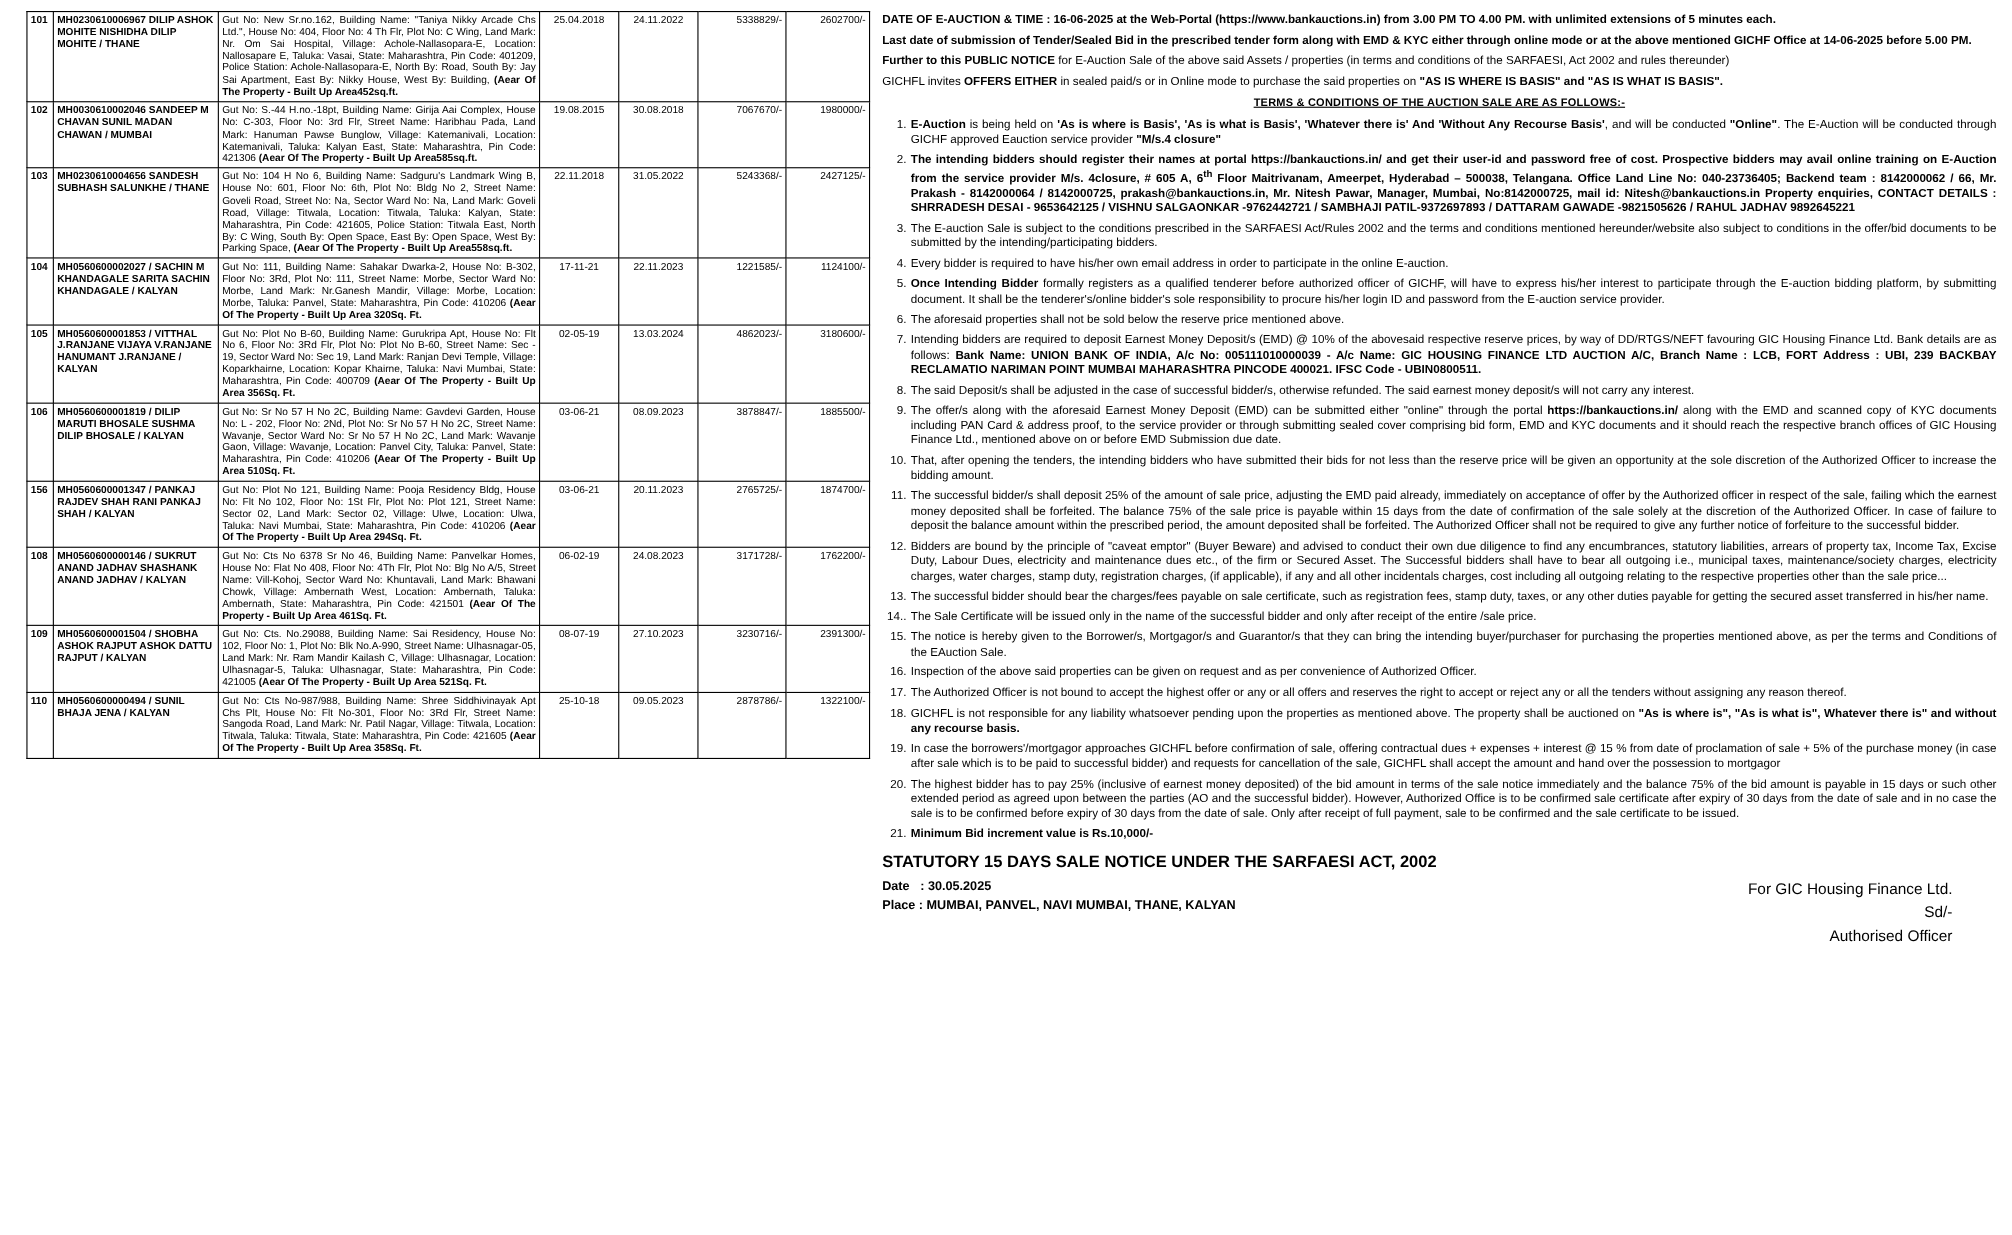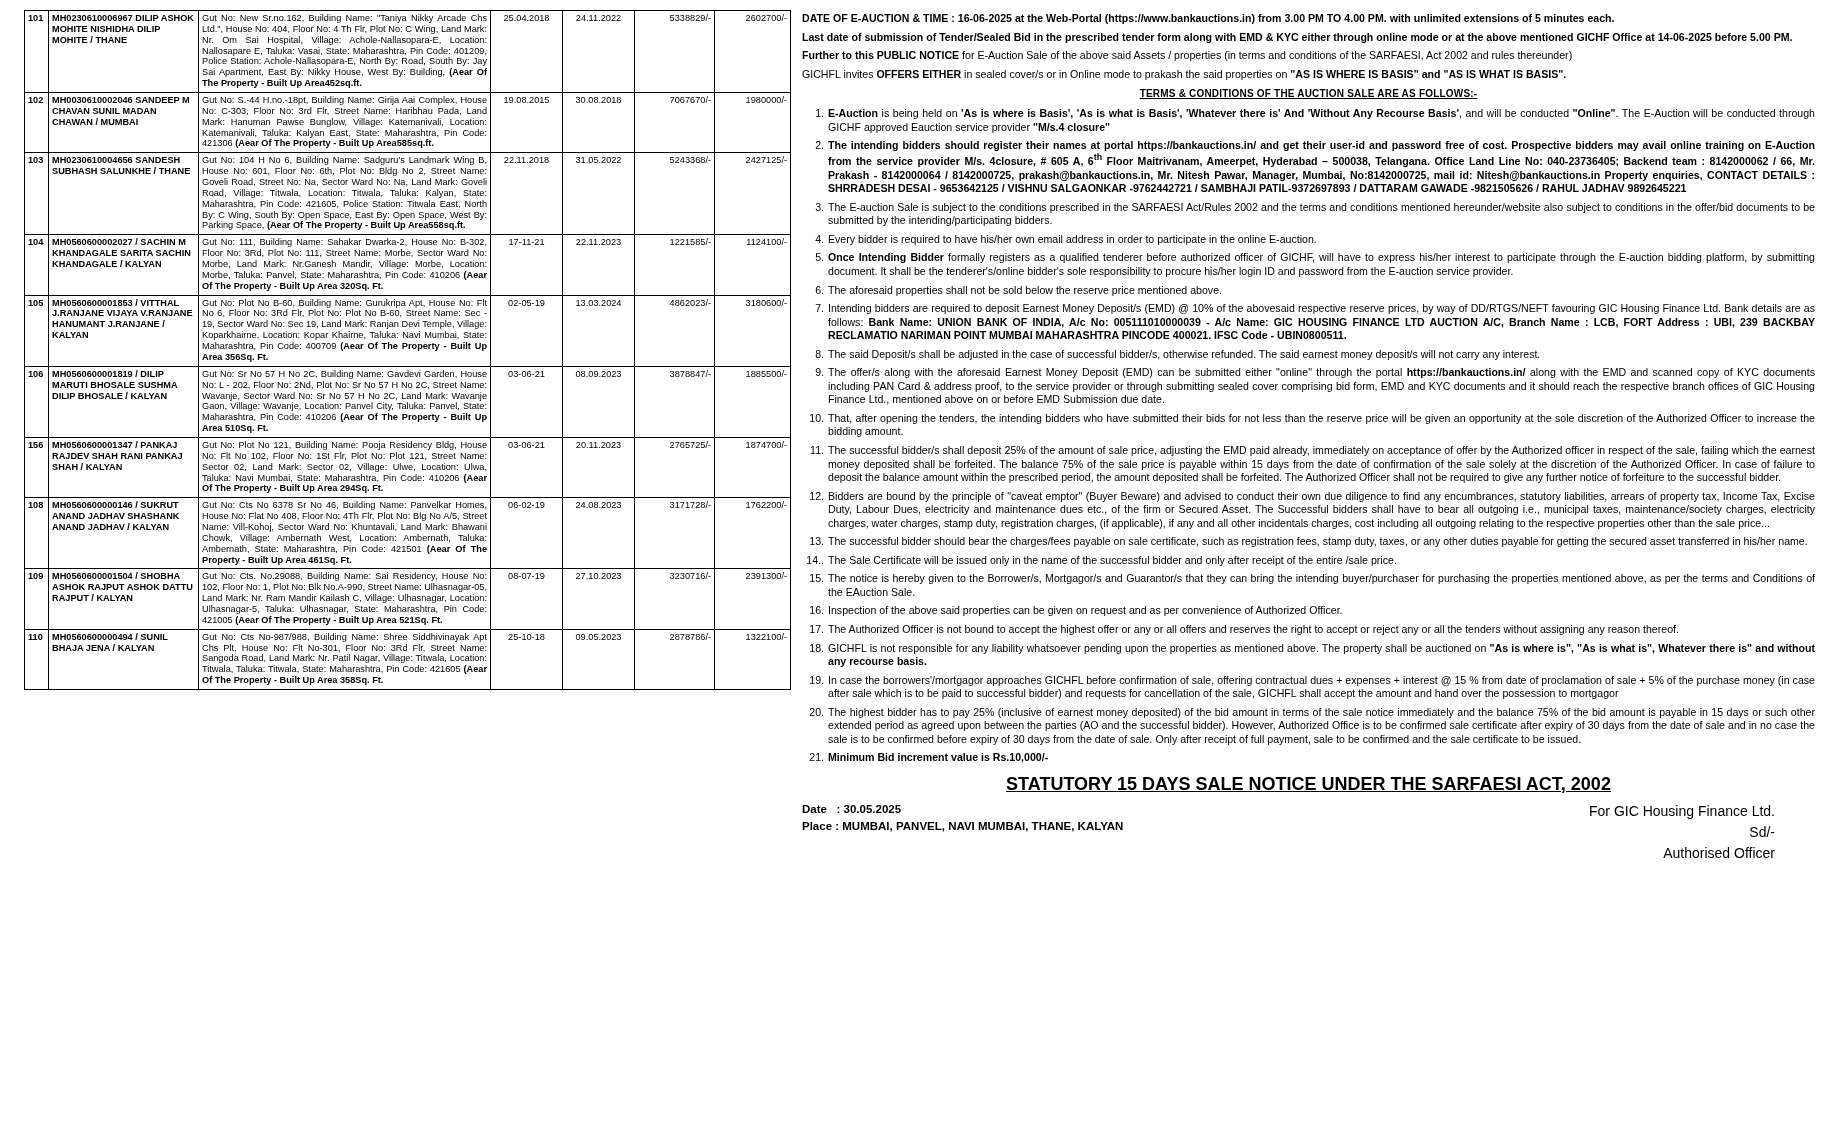--- a/index.html
+++ b/index.html
@@ -76,24 +76,22 @@
     text-align: justify;
   }
   ol.terms > li .num {
     position: absolute;
     left: -26px;
     width: 22px;
     text-align: right;
     font-weight: normal;
   }
   .stat-title {
-    text-align: center;
     font-weight: bold;
-    font-size: 18px;
-    text-decoration: underline;
+    font-size: 15px;
     margin: 8px 0 5px 0;
   }
   .closing {
     font-weight: bold;
     margin: 0 0 4px 0;
     padding: 0 4px;
     text-align: justify;
   }
   .signblock {
     display: flex;
@@ -208,21 +206,21 @@
   <div class="right">
 
     <p class="r-head">DATE OF E-AUCTION &amp; TIME : 16-06-2025 at the Web-Portal (https://www.bankauctions.in) from 3.00 PM TO 4.00 PM. with unlimited extensions of 5 minutes each.</p>
     <p class="r-head">Last date of submission of Tender/Sealed Bid in the prescribed tender form along with EMD &amp; KYC either through online mode or at the above mentioned GICHF Office at 14-06-2025 before 5.00 PM.</p>
 
     <p>
       <b>Further to this </b><b>PUBLIC NOTICE</b><span> for E-Auction Sale of the above said Assets / properties (in terms and conditions of the SARFAESI, Act 2002 and rules thereunder)</span>
     </p>
 
     <p>
-      <span>GICHFL invites </span><b>OFFERS EITHER</b><span> in sealed cover/s or in Online mode to prakash the said properties on </span><b>"AS IS WHERE IS BASIS" and "AS IS WHAT IS BASIS".</b>
+      <span>GICHFL invites </span><b>OFFERS EITHER</b><span> in sealed paid/s or in Online mode to purchase the said properties on </span><b>"AS IS WHERE IS BASIS" and "AS IS WHAT IS BASIS".</b>
     </p>
 
     <div class="r-title">TERMS &amp; CONDITIONS OF THE AUCTION SALE ARE AS FOLLOWS:-</div>
 
     <ol class="terms" id="terms-list">
         <li><span class="num">1.</span><span><b>E-Auction</b> is being held on <b>'As is where is Basis', 'As is what is Basis', 'Whatever there is' And 'Without Any Recourse Basis'</b>, and will be conducted <b>"Online"</b>. The E-Auction will be conducted through GICHF approved Eauction service provider <b>"M/s.4 closure"</b></span></li>
         <li><span class="num">2.</span><span><b>The intending bidders should register their names at portal https://bankauctions.in/ and get their user-id and password free of cost. Prospective bidders may avail online training on E-Auction from the service provider M/s. 4closure, # 605 A, 6<sup>th</sup> Floor Maitrivanam, Ameerpet, Hyderabad – 500038, Telangana. Office  Land Line No: 040-23736405; Backend team : 8142000062 / 66, Mr. Prakash - 8142000064 / 8142000725, prakash@bankauctions.in,  Mr. Nitesh Pawar, Manager, Mumbai, No:8142000725, mail id: Nitesh@bankauctions.in  Property enquiries, CONTACT DETAILS : SHRRADESH DESAI - 9653642125 /  VISHNU SALGAONKAR -9762442721 / SAMBHAJI PATIL-9372697893 / DATTARAM GAWADE -9821505626 / RAHUL JADHAV 9892645221</b></span></li>
         <li><span class="num">3.</span><span>The E-auction Sale is subject to the conditions prescribed in the SARFAESI Act/Rules 2002 and the terms and conditions mentioned hereunder/website also subject to conditions in the offer/bid documents to be submitted by the intending/participating bidders.</span></li>
         <li><span class="num">4.</span><span>Every bidder is required to have his/her own email address in order to participate in the online E-auction.</span></li>
         <li><span class="num">5.</span><span><b>Once Intending Bidder</b> formally registers as a qualified tenderer before authorized officer of GICHF, will have to express his/her interest to participate through the E-auction bidding platform, by submitting document. It shall be the tenderer's/online bidder's sole responsibility to procure his/her login ID and password from the E-auction service provider.</span></li>

